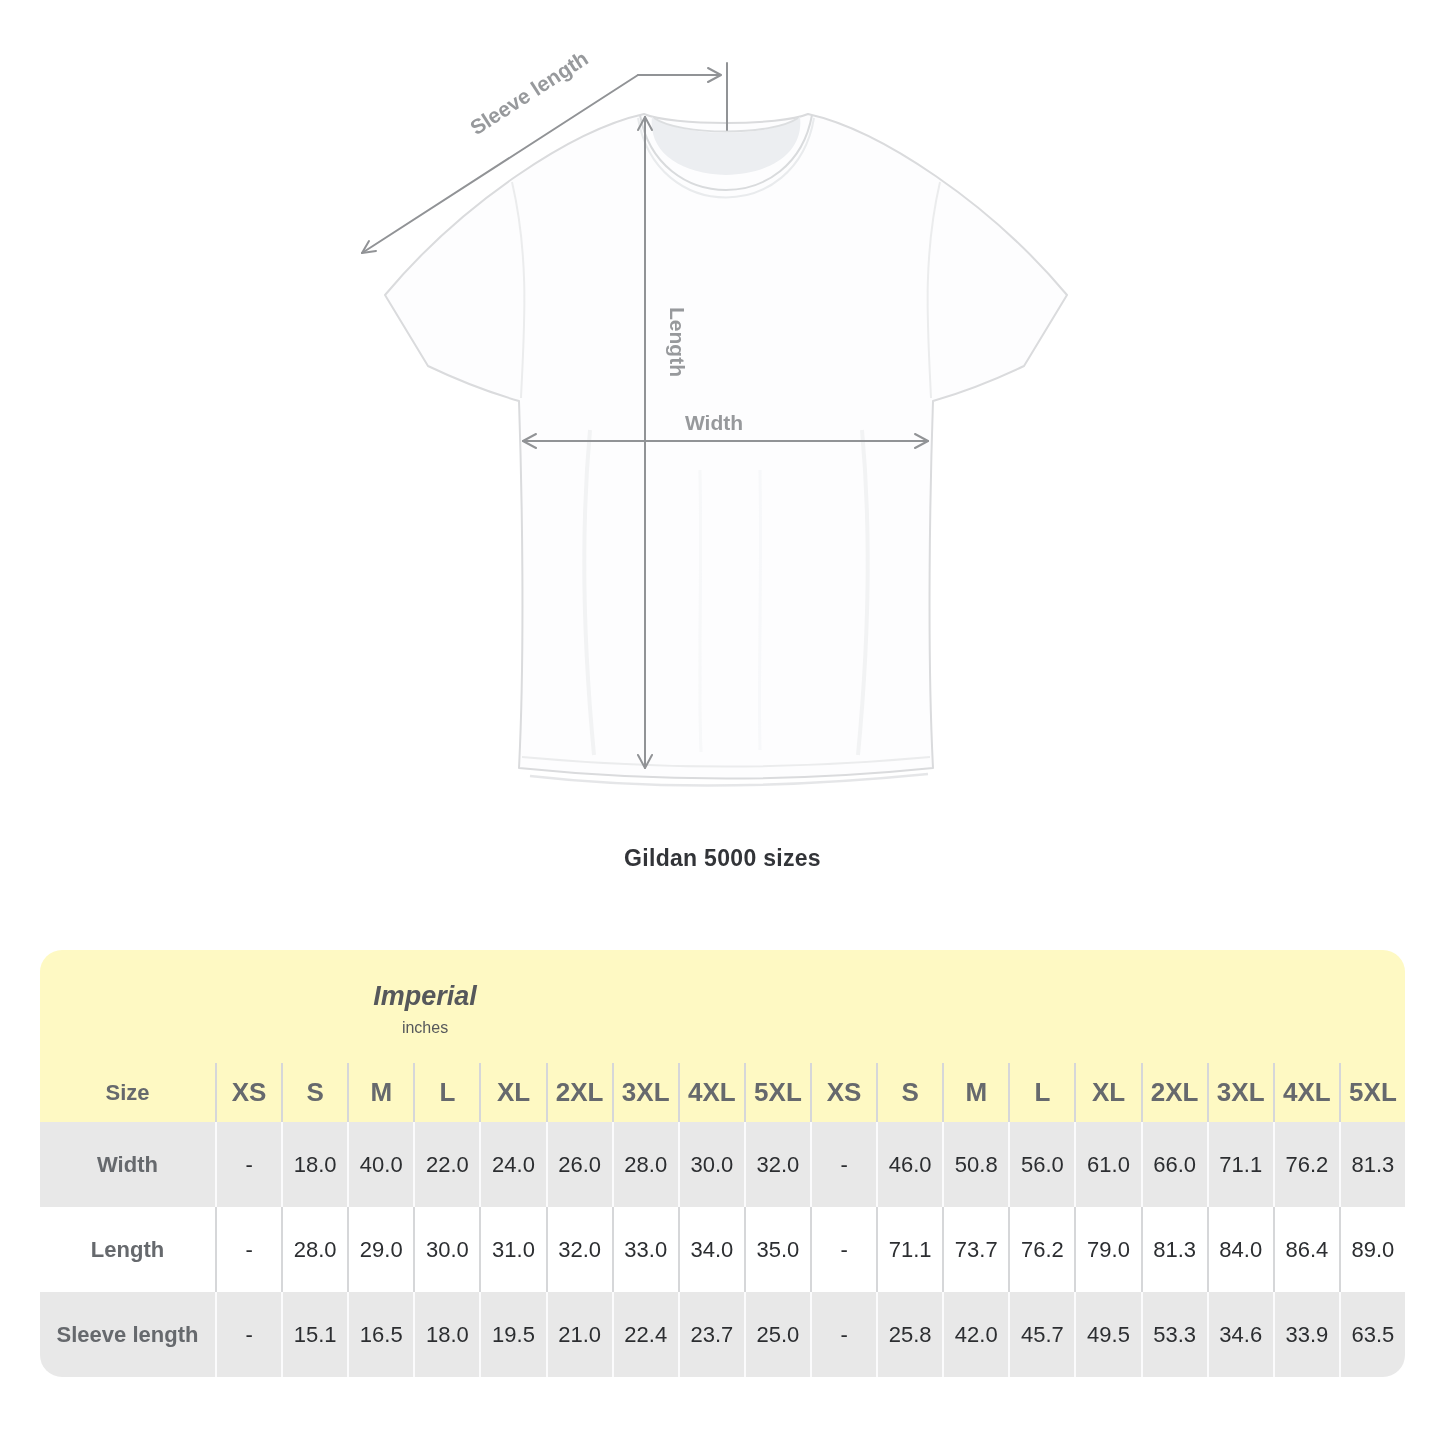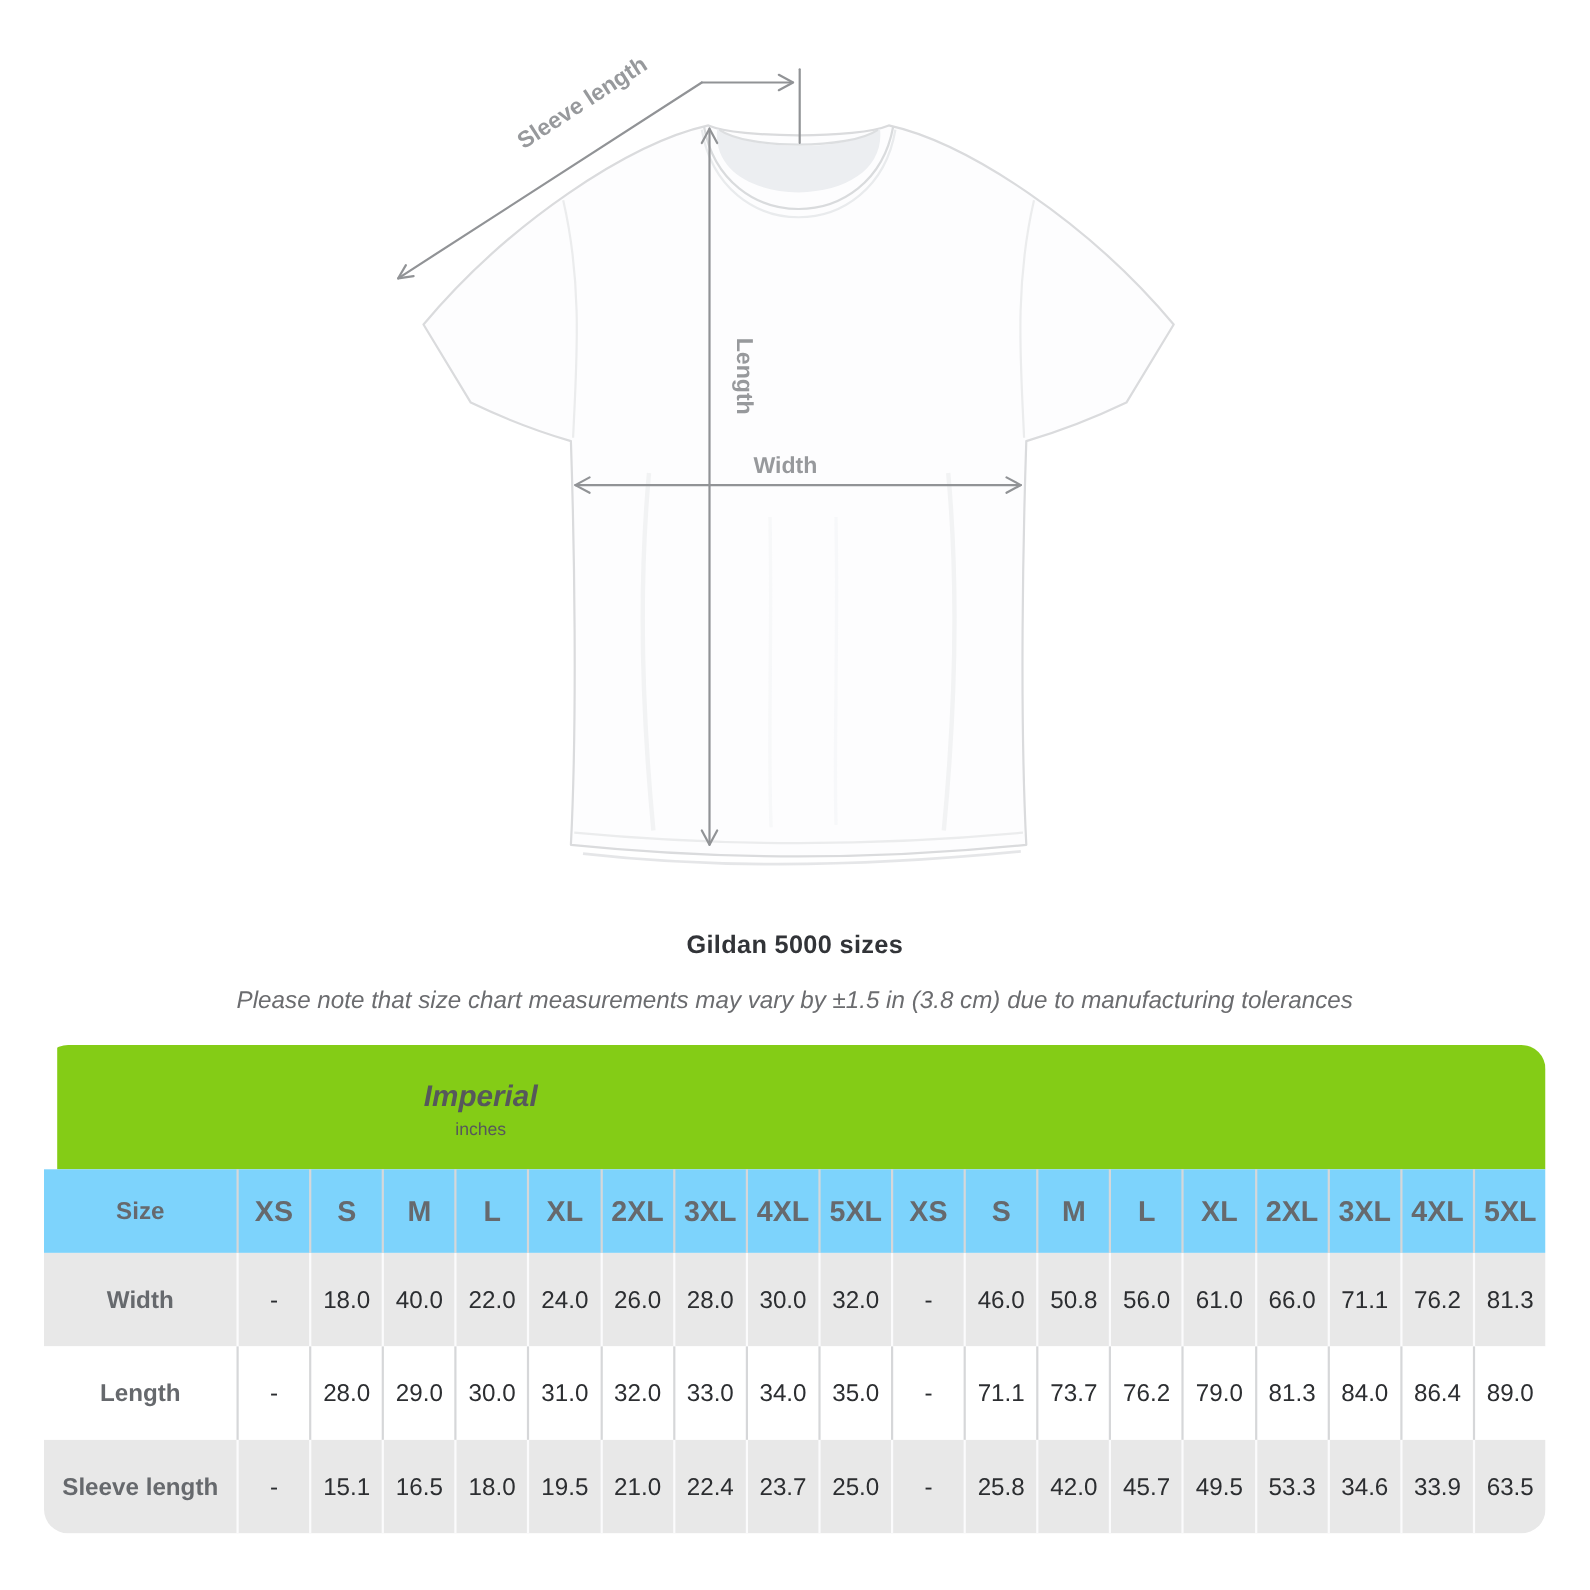--- a/index.html
+++ b/index.html
@@ -17,26 +17,26 @@
   .subtitle{
     position:absolute;top:896px;left:0;width:100%;text-align:center;
     font-size:22px;font-style:italic;color:#6b6c6f;
   }
 
   .size-table{
     position:absolute;left:40px;top:950px;width:1365px;
     border-radius:22px;overflow:hidden;
   }
   .row{display:grid;grid-template-columns:175px repeat(18,1fr);}
-  .row.band{grid-template-columns:770px 595px;height:113px;background:#84cc16;margin-left:12px;}
+  .row.band{grid-template-columns:770px 595px;height:113px;background:#fef9c3;}
   .group{display:flex;flex-direction:column;align-items:center;justify-content:center;gap:7px;padding-top:4px;}
   .group .gname{font-size:27px;font-weight:bold;font-style:italic;color:#56585b;}
   .group .gunit{font-size:16px;color:#56585b;}
 
-  .row.size-hdr{height:76px;background:#7dd3fc;}
+  .row.size-hdr{height:59px;background:#fef9c3;}
   .row.data{height:85px;}
   .row.gray{background:#e8e8e8;}
   .row.white{background:#ffffff;}
 
   .c{display:flex;align-items:center;justify-content:center;height:100%;}
   .c.hd{font-size:26px;font-weight:bold;color:#66696d;}
   .c.corner{font-size:22px;font-weight:bold;color:#66696d;}
   .c.lab{font-size:22px;font-weight:bold;color:#66696d;}
   .c.val{font-size:22px;color:#2c2e31;}
 
@@ -108,21 +108,20 @@
         <path d="M 928 441 L 915 434 M 928 441 L 915 448"></path>
       </g>
     </g>
 
     <text x="533" y="99" transform="rotate(-33 533 99)" text-anchor="middle" font-size="21" font-weight="bold" fill="#97999c">Sleeve length</text>
     <text x="676" y="342" transform="rotate(90 676 342)" text-anchor="middle" dominant-baseline="middle" font-size="21" font-weight="bold" fill="#97999c">Length</text>
     <text x="714" y="430" text-anchor="middle" font-size="21" font-weight="bold" fill="#97999c">Width</text>
   </svg>
 
   <div class="title">Gildan 5000 sizes</div>
-  <div class="subtitle">Please note that size chart measurements may vary by ±1.5 in (3.8 cm) due to manufacturing tolerances</div>
 
   <div class="size-table">
     <div class="row band">
       <div class="group">
         <div class="gname">Imperial</div>
         <div class="gunit">inches</div>
       </div>
     </div>
     <div class="row size-hdr">
         <div class="c corner">Size</div>

